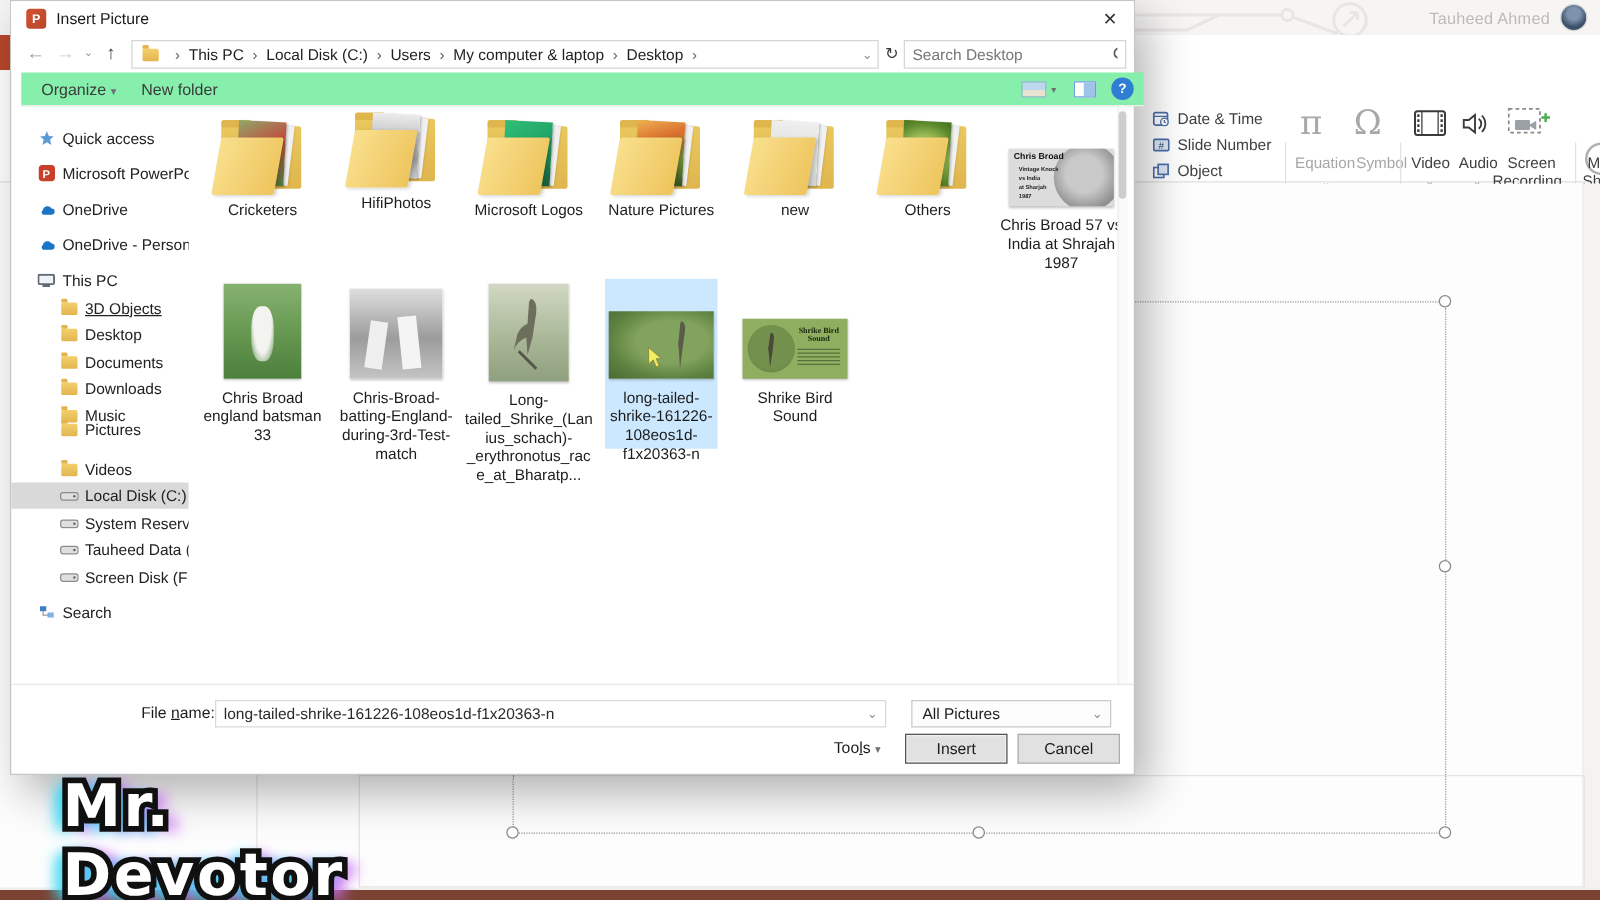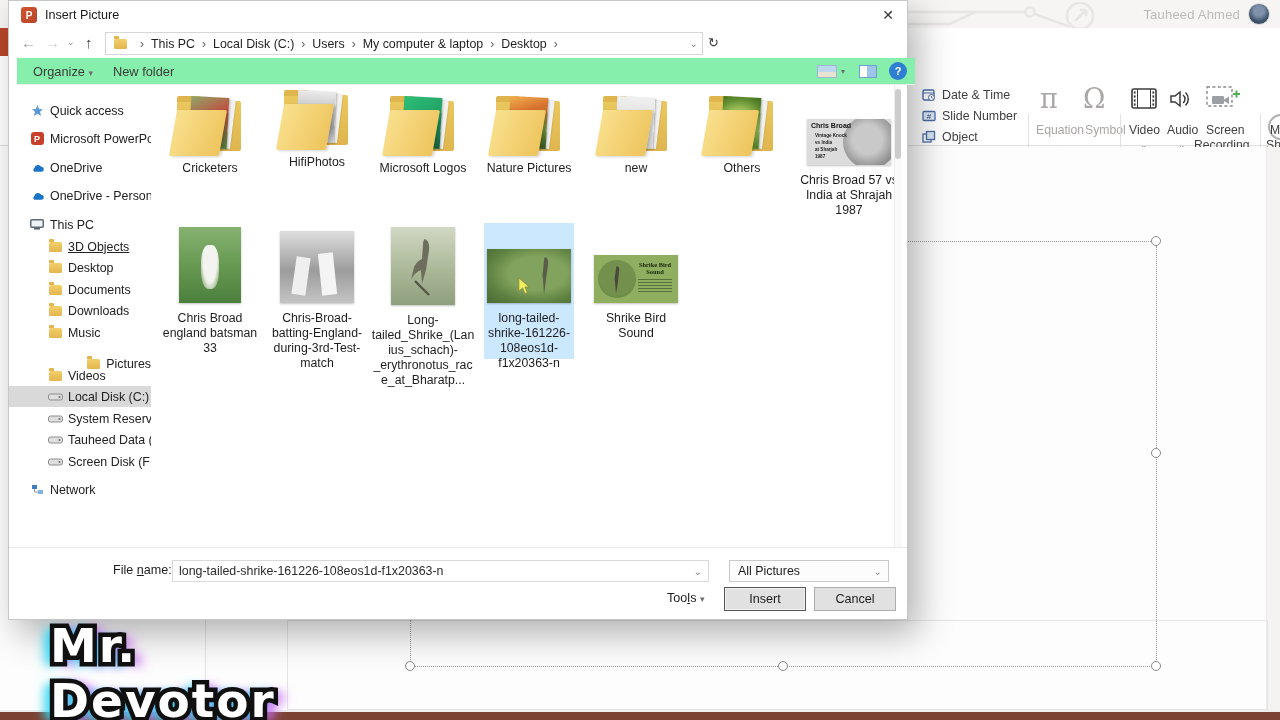--- a/index.html
+++ b/index.html
@@ -305,20 +305,27 @@
         <span>Users</span>
         <span class="crumb-sep">›</span>
         <span>My computer &amp; laptop</span>
         <span class="crumb-sep">›</span>
         <span>Desktop</span>
         <span class="crumb-sep">›</span>
         <span class="addr-chev">⌄</span>
       </div>
       <span class="nav-glyph" style="left:699px; top:6px; color:#3b3b3b; font-size:13px;">↻</span>
 
+      <div class="searchbox">
+        <input placeholder="Search Desktop" style="">
+        <svg width="13" height="13">
+            <circle cx="5.5" cy="5.5" r="4" fill="none" stroke="#5f5f5f" stroke-width="1.4"></circle>
+            <line x1="8.5" y1="8.5" x2="12" y2="12" stroke="#5f5f5f" stroke-width="1.4"></line>
+          </svg>
+      </div>
     </div>
 
     <div class="toolbar">
       <span class="tb-item" style="left:16px;"><span>Organize</span> <span class="tb-chev">▾</span></span>
       <span class="tb-item" style="left:96px;">New folder</span>
       <span class="img-view-ico"></span>
       <span class="tb-item" style="left:824px; top:9px; font-size:8px; color:#6f6f6f;">▾</span>
       <span class="pane-view-ico"></span>
       <span class="help-circle">?</span>
     </div>
@@ -386,21 +393,21 @@
             <span class="mini-folder"></span>
           </span>
           <span>Downloads</span>
         </div>
       <div class="sb-item lvl2" style="top:237px;">
           <span class="sb-ico">
             <span class="mini-folder"></span>
           </span>
           <span>Music</span>
         </div>
-      <div class="sb-item lvl2" style="top:268px;justify-content:flex-end;">
+      <div class="sb-item lvl2" style="top:248px;">
           <span class="sb-ico">
             <span class="mini-folder"></span>
           </span>
           <span>Pictures</span>
         </div>
       <div class="sb-item lvl2" style="top:280px;">
           <span class="sb-ico">
             <span class="mini-folder"></span>
           </span>
           <span>Videos</span>
@@ -442,21 +449,21 @@
           <span>Screen Disk (F:)</span>
         </div>
       <div class="sb-item lvl1" style="top:394px;">
           <span class="sb-ico">
             <svg width="13" height="11">
               <rect x="1" y="1" width="5" height="4" fill="#3f7fc1"></rect>
               <rect x="7" y="6" width="5" height="4" fill="#7fb2e5"></rect>
               <path d="M3.5 5v3h4" stroke="#999" fill="none"></path>
             </svg>
           </span>
-          <span>Network</span>
+          <span>Search</span>
         </div>
     </div>
 
     <div class="filearea">
 
       <div class="tile" style="left:7px; top:10px;">
         <div class="bigfolder">
             <i class="fb"></i>
             <i class="fs2"></i>
             <i class="fs" style="background:linear-gradient(150deg,#8fa86b 0%,#c04f3f 45%,#4b7a3a 100%);"></i>

